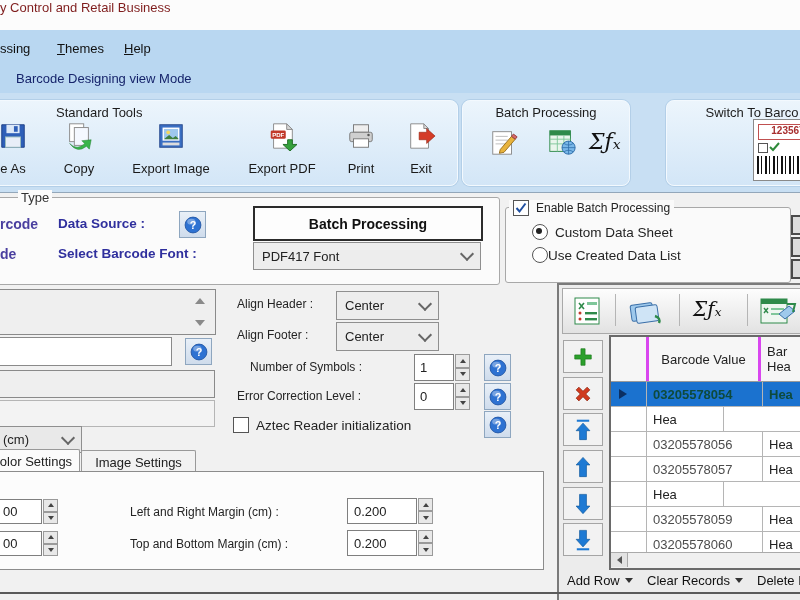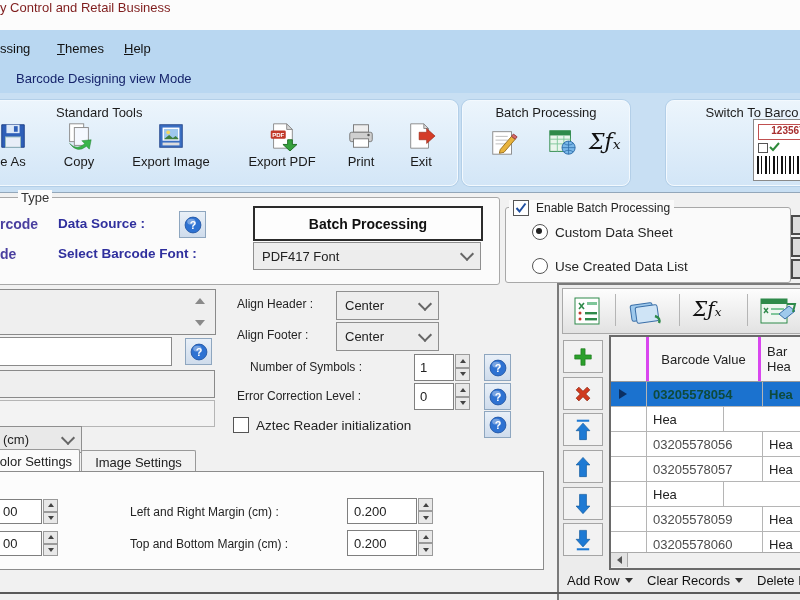--- a/index.html
+++ b/index.html
@@ -12,21 +12,21 @@
   .menubar{left:0;top:30px;width:800px;height:32px;background:#b9d7f1;}
   .menu-item{top:11px;font-size:13px;color:#111;white-space:nowrap;}
   .menukey::first-letter{text-decoration:underline;}
   .modebar{left:0;top:62px;width:800px;height:31px;background:#b9d7f1;border-bottom:1px solid #9ec3e4;}
   .mode-text{left:16px;top:9px;font-size:13px;color:#16246b;white-space:nowrap;}
   
   .toolbar{left:0;top:93px;width:800px;height:99px;background:#c8dff3;border-bottom:1px solid #93a7ba;}
   .tgroup{top:7px;height:84px;border-radius:8px;background:linear-gradient(#ecf5fc,#d3e6f7);border:1px solid #f3f9fe;box-shadow:0 0 0 1px #b3cfe8;}
   .tgroup-title{top:4px;left:0;width:100%;text-align:center;font-size:13px;color:#1c1c1c;white-space:nowrap;}
   .tbtn{display:flex;flex-direction:column;align-items:center;top:20px;}
-  .tbtn .lbl{font-size:13px;color:#1a1a1a;white-space:nowrap;margin-top:3px;}
+  .tbtn .lbl{font-size:13px;color:#1a1a1a;white-space:nowrap;margin-top:10px;}
   .ticon{width:30px;height:30px;}
   
   .main-bg{left:0;top:193px;width:800px;height:407px;background:#f1f1f1;}
   .groupbox{border:1px solid #a8a8a8;border-radius:3px;background:#fbfbfb;}
   .group-label{font-size:13px;color:#333;background:#fbfbfb;padding:0 3px;white-space:nowrap;}
   .navy{font-weight:bold;font-size:13.5px;color:#2f2f9d;white-space:nowrap;}
   .purple{font-weight:bold;font-size:14px;color:#4a3f9f;white-space:nowrap;}
   .plain-label{font-size:12px;color:#242424;white-space:nowrap;}
   .push-btn{background:#fdfdfd;border:2px solid #2b2b2b;font-weight:bold;font-size:14px;color:#111;
     display:flex;align-items:center;justify-content:center;}
@@ -218,21 +218,21 @@
   <div class="abs" style="left:509px;top:200px;background:#fafafa;padding:0 4px;display:flex;align-items:center;gap:7px;">
     <span class="checkbox" style="position:relative;display:inline-block;"><svg width="14" height="14" viewBox="0 0 14 14">
           <path d="M2.5 7 l3 3.5 6 -8" stroke="#1f4fa0" stroke-width="2" fill="none"></path>
         </svg></span>
     <span class="plain-label">Enable Batch Processing</span>
   </div>
   <div class="abs" style="left:532px;top:224px;display:flex;align-items:center;gap:7px;">
     <span class="radio sel"></span>
     <span class="plain-label" style="font-size:13.5px;">Custom Data Sheet</span>
   </div>
-  <div class="abs" style="left:532px;top:258px;display:flex;align-items:center;gap:7px;">
+  <div class="abs" style="left:532px;top:247px;display:flex;align-items:center;gap:0;">
     <span class="radio"></span>
     <span class="plain-label" style="font-size:13.5px;">Use Created Data List</span>
   </div>
   <div class="abs cutbox" style="left:791px;top:215px;"></div>
   <div class="abs cutbox" style="left:791px;top:237px;"></div>
   <div class="abs cutbox" style="left:791px;top:259px;"></div>
 
   <div class="abs inputbox" style="left:-10px;top:289px;width:224px;height:44px;background:#efefef;">
     <div class="scroll-chev-up" style="position:absolute;right:10px;top:8px;"></div>
     <div class="scroll-chev-dn" style="position:absolute;right:10px;bottom:8px;"></div>

